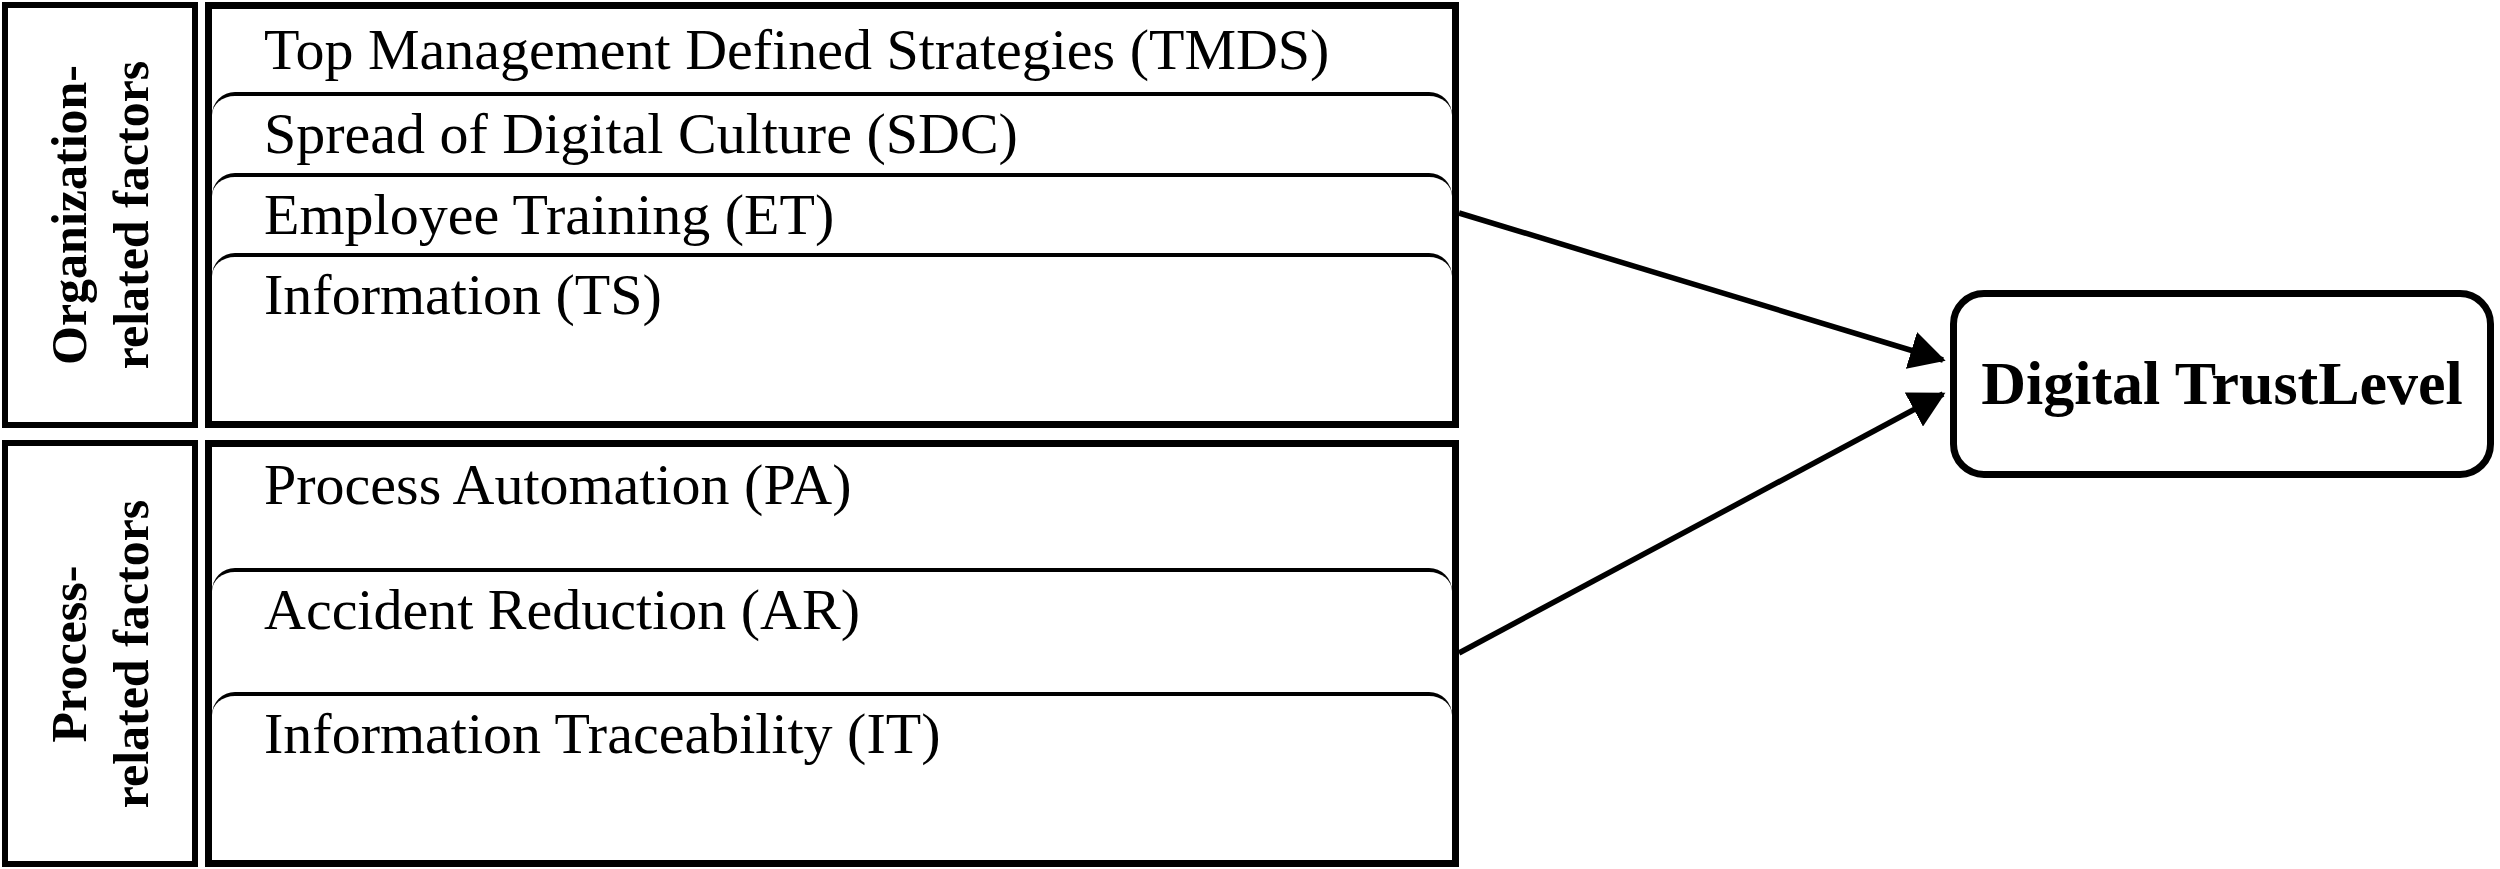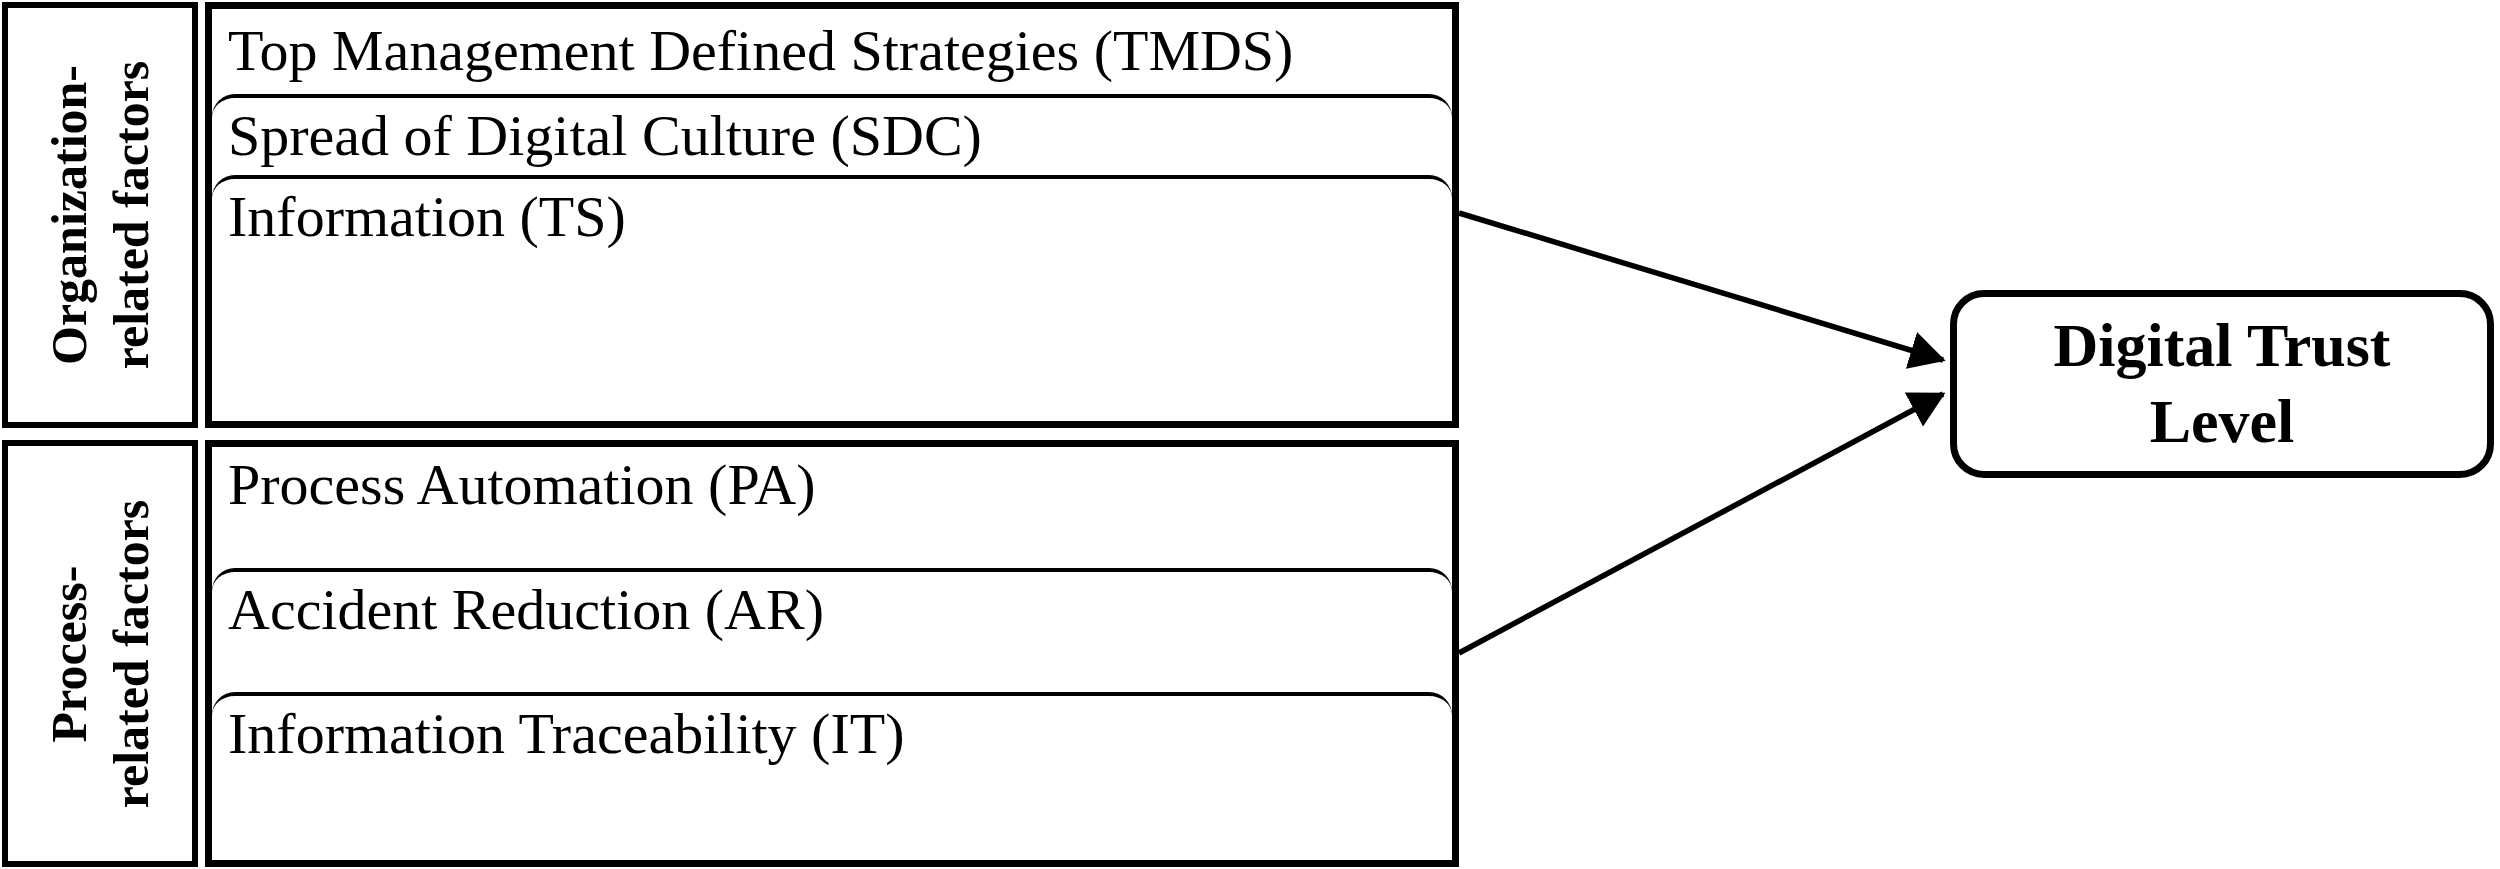--- a/index.html
+++ b/index.html
@@ -60,21 +60,21 @@
   }
   .factor-table.bottom {
     top: 440px;
     height: 427px;
     grid-template-rows: 1.22fr 0.93fr 0.95fr 2fr;
     gap: 44px;
   }
   .factor-row {
     display: flex;
     align-items: center;
-    padding-left: 16px;
+    padding-left: 52px;
     padding-right: 10px;
     font-size: 58px;
     line-height: 1.32;
     box-sizing: border-box;
   }
   .factor-row + .factor-row {
     border-top: 4px solid #000000;
     border-radius: 23px;
   }
   .factor-text span { display: inline; }
@@ -85,21 +85,21 @@
     position: absolute;
     left: 1950px;
     top: 290px;
     width: 544px;
     height: 188px;
     border: 7px solid #000000;
     border-radius: 34px;
     box-sizing: border-box;
     background: #ffffff;
     display: flex;
-    flex-direction: column;
+    flex-direction: row;
     align-items: center;
     justify-content: center;
     text-align: center;
     font-weight: bold;
     font-size: 62px;
     line-height: 1.22;
   }
   .outcome-box span { display: block; }
 
   
@@ -126,20 +126,25 @@
 
   <div class="factor-table top">
     <div class="factor-row">
       <div class="factor-text">
         <span class="line">Top Management Defined Strategies (TMDS)</span>
       </div>
     </div>
     <div class="factor-row">
       <div class="factor-text">
         <span class="line">Spread of Digital Culture (SDC)</span>
+      </div>
+    </div>
+    <div class="factor-row">
+      <div class="factor-text">
+        <span class="line">Employee Training (ET)</span>
       </div>
     </div>
     <div class="factor-row">
       <div class="factor-text">
         <span class="line">Information (TS)</span>
       </div>
     </div>
   </div>
 
   <div class="group-label-box bottom">

